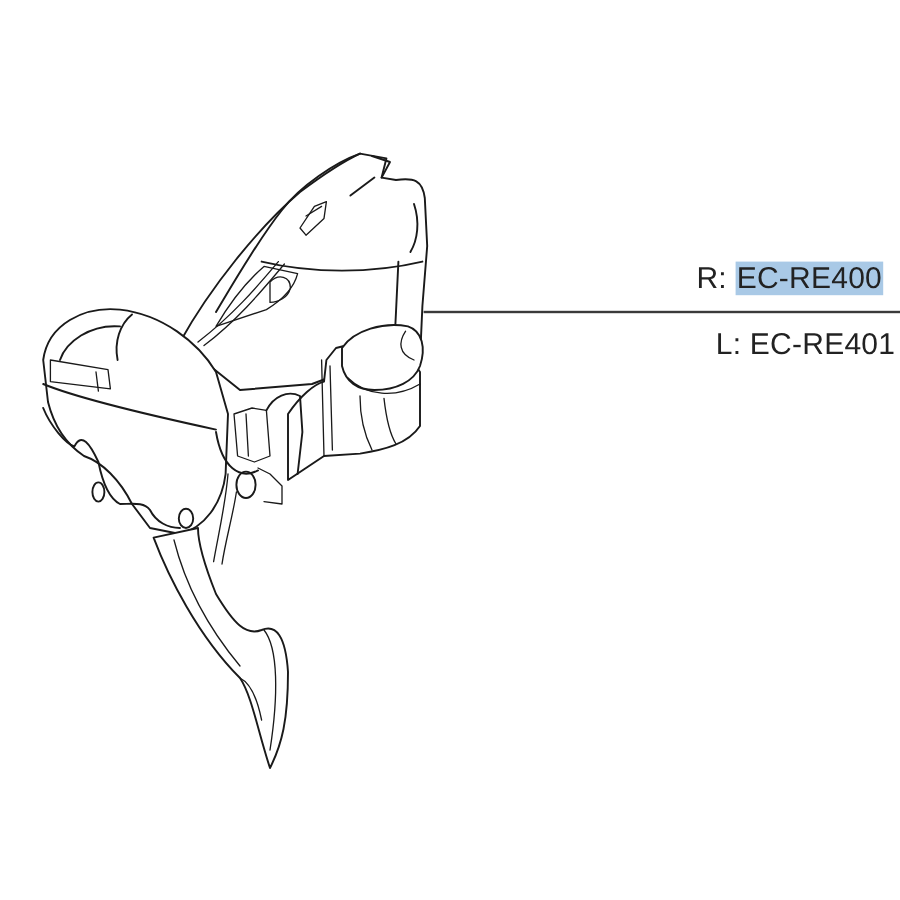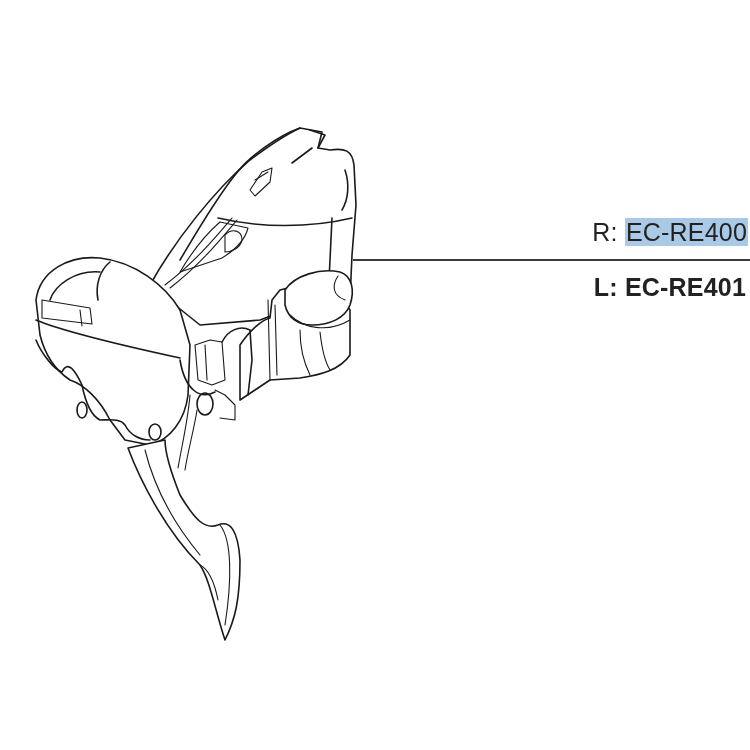--- a/index.html
+++ b/index.html
@@ -1,21 +1,21 @@
 <!DOCTYPE html>
 <html><head>
   <meta charset="utf-8">
   <style>
     html, body { margin: 0; padding: 0; background: #ffffff; }
     body { width: 750px; height: 750px; position: relative; overflow: hidden; font-family: "Liberation Sans", sans-serif; }
     .drawing { position: absolute; left: 0; top: 0; width: 750px; height: 750px; }
     .leader { position: absolute; left: 353px; top: 259px; width: 397px; height: 2px; background: #3a3a3a; }
     .label { position: absolute; font-size: 25px; color: #222; letter-spacing: 0.2px; white-space: nowrap; }
-    .label-r { right: 2px; top: 218px; }
-    .label-l { right: 4px; top: 273px; font-weight: bold; }
+    .label-r { right: 14px; top: 218px; }
+    .label-l { right: 4px; top: 273px; }
     .hl { background: #a9c9e6; padding: 0 1px; }
     svg path, svg ellipse, svg line, svg polyline { fill: none; stroke: #1a1a1a; stroke-width: 1.6; stroke-linejoin: round; stroke-linecap: round; }
     svg .thin { stroke-width: 1.1; }
     svg .fillw { fill: #ffffff; }
   </style>
 </head>
 <body>
 
 <svg class="drawing" viewBox="0 0 750 750" xmlns="http://www.w3.org/2000/svg">
 

